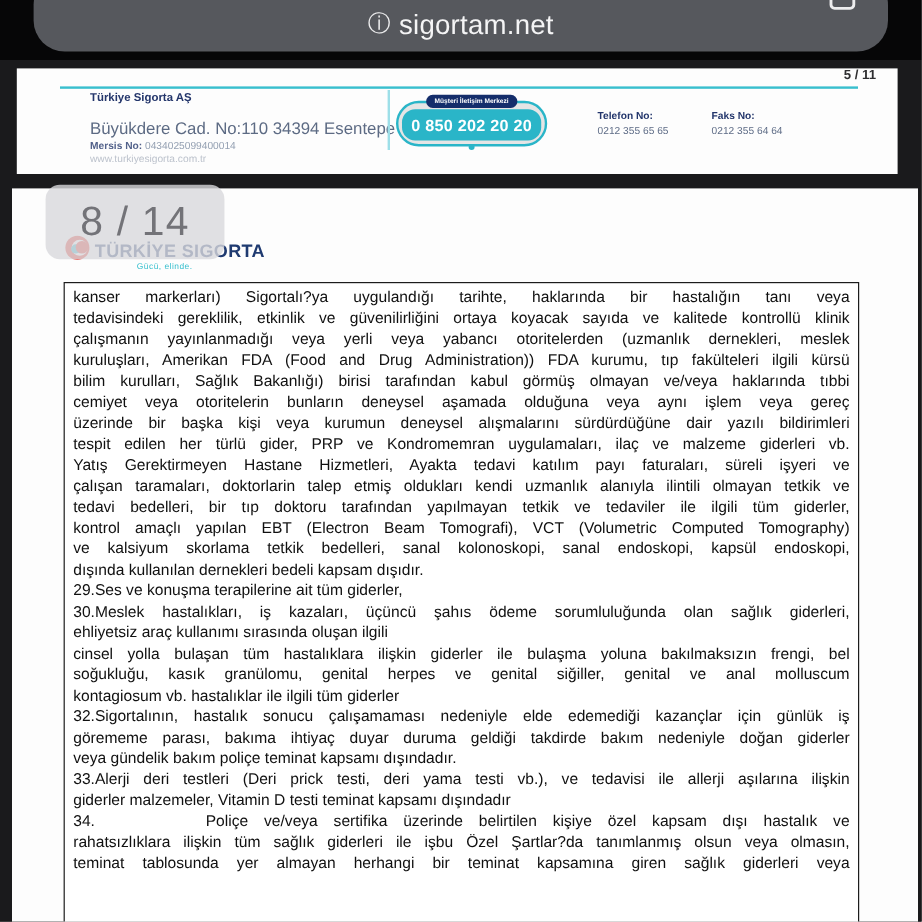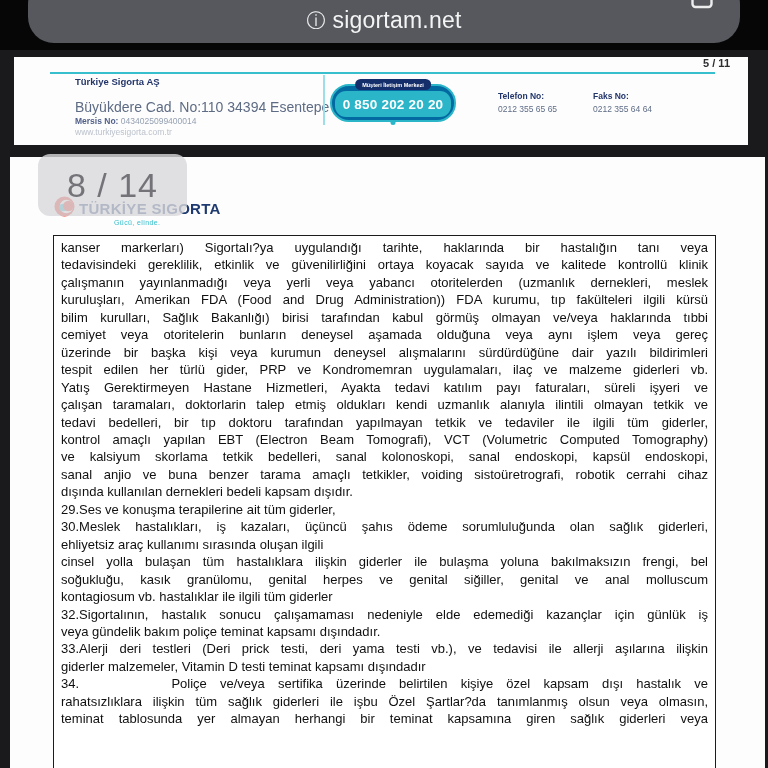--- a/index.html
+++ b/index.html
@@ -27,21 +27,21 @@
   
   .pagenum{position:absolute;right:18px;top:0px;font-size:11px;font-weight:bold;color:#2e2e30;}
   .teal-rule{position:absolute;left:36px;right:33px;top:15px;height:2px;background:#38bfce;}
   .company{position:absolute;left:61px;top:20px;line-height:1;}
   .co-name{font-size:9.5px;font-weight:bold;color:#24366b;}
   .co-addr{font-size:14px;color:#5d6b84;margin-top:13px;}
   .co-mersis{font-size:8.5px;margin-top:3px;color:#94a0b2;}
   .co-mersis b{color:#52618a;}
   .co-web{font-size:8.5px;color:#bcc2cc;margin-top:3px;}
   .vdivider{position:absolute;left:309px;top:18px;width:2px;height:50px;background:#9ddfe8;}
-  .badge{position:absolute;left:316px;top:27px;width:122px;height:34px;border:2.5px solid #2ab5c8;border-radius:19px;background:#0369a1;}
+  .badge{position:absolute;left:316px;top:27px;width:122px;height:34px;border:2.5px solid #2ab5c8;border-radius:19px;background:#e5e5e5;}
   .badge-tab{position:absolute;left:50%;transform:translateX(-50%);top:-7px;background:#142d6b;color:#fff;
     font-size:5.5px;font-weight:bold;white-space:nowrap;padding:2.5px 7px;border-radius:6px;}
   .badge-phone{position:absolute;left:3px;right:3px;top:5px;bottom:3px;background:#2ab5c8;border-radius:11px;
     display:flex;align-items:center;justify-content:center;color:#fff;font-weight:bold;font-size:13.5px;letter-spacing:.2px;}
   .badge-dot{position:absolute;left:50%;bottom:-5px;transform:translateX(-50%);width:5px;height:5px;border-radius:50%;background:#2ab5c8;}
   .contact-col{position:absolute;top:35px;line-height:1;}
   .contact-phone{left:484px;}
   .contact-fax{left:579px;}
   .contact-label{font-size:8.5px;font-weight:bold;color:#22356b;}
   .contact-value{font-size:8.5px;color:#5f6d87;margin-top:4px;}
@@ -132,29 +132,29 @@
         <div class="bline just">kuruluşları, Amerikan FDA (Food and Drug Administration)) FDA kurumu, tıp fakülteleri ilgili kürsü</div>
         <div class="bline just">bilim kurulları, Sağlık Bakanlığı) birisi tarafından kabul görmüş olmayan ve/veya haklarında tıbbi</div>
         <div class="bline just">cemiyet veya otoritelerin bunların deneysel aşamada olduğuna veya aynı işlem veya gereç</div>
         <div class="bline just">üzerinde bir başka kişi veya kurumun deneysel alışmalarını sürdürdüğüne dair yazılı bildirimleri</div>
         <div class="bline just">tespit edilen her türlü gider, PRP ve Kondromemran uygulamaları, ilaç ve malzeme giderleri vb.</div>
         <div class="bline just">Yatış Gerektirmeyen Hastane Hizmetleri, Ayakta tedavi katılım payı faturaları, süreli işyeri ve</div>
         <div class="bline just">çalışan taramaları, doktorlarin talep etmiş oldukları kendi uzmanlık alanıyla ilintili olmayan tetkik ve</div>
         <div class="bline just">tedavi bedelleri, bir tıp doktoru tarafından yapılmayan tetkik ve tedaviler ile ilgili tüm giderler,</div>
         <div class="bline just">kontrol amaçlı yapılan EBT (Electron Beam Tomografi), VCT (Volumetric Computed Tomography)</div>
         <div class="bline just">ve kalsiyum skorlama tetkik bedelleri, sanal kolonoskopi, sanal endoskopi, kapsül endoskopi,</div>
-        <div class="bline just">sanal anjio ve buna benzer tarama amaçlı tetkikler, voiding sistoüretrografi, robotik cerrahi cihaz</div>
         <div class="bline">dışında kullanılan dernekleri bedeli kapsam dışıdır.</div>
         <div class="bline">29.Ses ve konuşma terapilerine ait tüm giderler,</div>
         <div class="bline just">30.Meslek hastalıkları, iş kazaları, üçüncü şahıs ödeme sorumluluğunda olan sağlık giderleri,</div>
         <div class="bline">ehliyetsiz araç kullanımı sırasında oluşan ilgili</div>
         <div class="bline just">cinsel yolla bulaşan tüm hastalıklara ilişkin giderler ile bulaşma yoluna bakılmaksızın frengi, bel</div>
         <div class="bline just">soğukluğu, kasık granülomu, genital herpes ve genital siğiller, genital ve anal molluscum</div>
         <div class="bline">kontagiosum vb. hastalıklar ile ilgili tüm giderler</div>
         <div class="bline just">32.Sigortalının, hastalık sonucu çalışamaması nedeniyle elde edemediği kazançlar için günlük iş</div>
+        <div class="bline just">görememe parası, bakıma ihtiyaç duyar duruma geldiği takdirde bakım nedeniyle doğan giderler</div>
         <div class="bline">veya gündelik bakım poliçe teminat kapsamı dışındadır.</div>
         <div class="bline just">33.Alerji deri testleri (Deri prick testi, deri yama testi vb.), ve tedavisi ile allerji aşılarına ilişkin</div>
         <div class="bline">giderler malzemeler, Vitamin D testi teminat kapsamı dışındadır</div>
         <div class="bline just">34.&nbsp;&nbsp;&nbsp;&nbsp;&nbsp;&nbsp;&nbsp;Poliçe ve/veya sertifika üzerinde belirtilen kişiye özel kapsam dışı hastalık ve</div>
         <div class="bline just">rahatsızlıklara ilişkin tüm sağlık giderleri ile işbu Özel Şartlar?da tanımlanmış olsun veya olmasın,</div>
         <div class="bline just">teminat tablosunda yer almayan herhangi bir teminat kapsamına giren sağlık giderleri veya</div>
       </div>
   </div>
 
   <div class="page-overlay">8 / 14</div>

